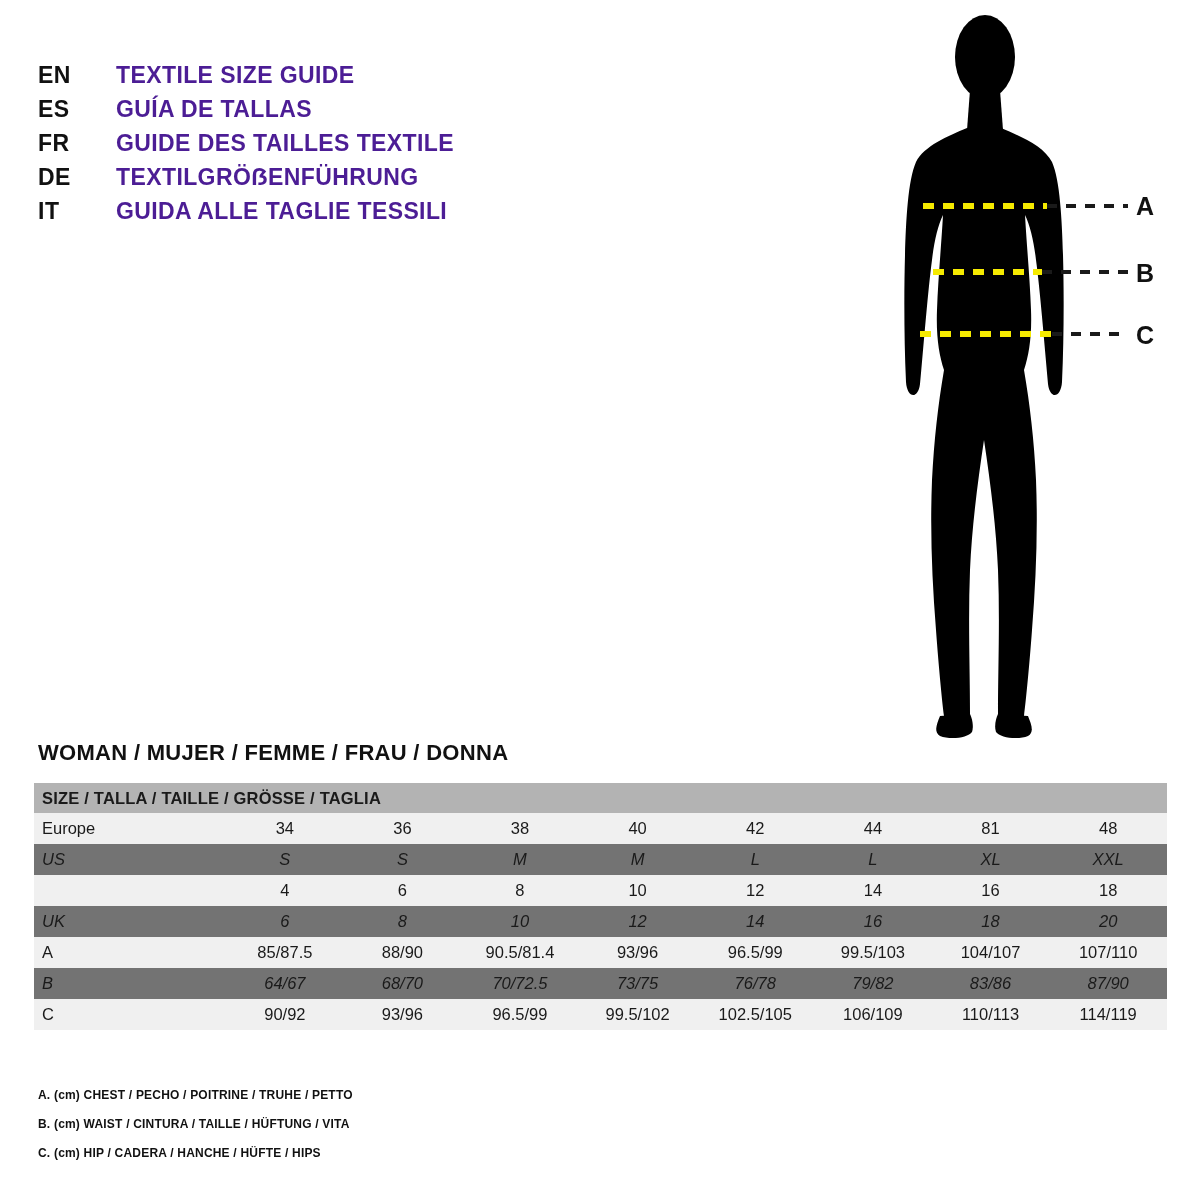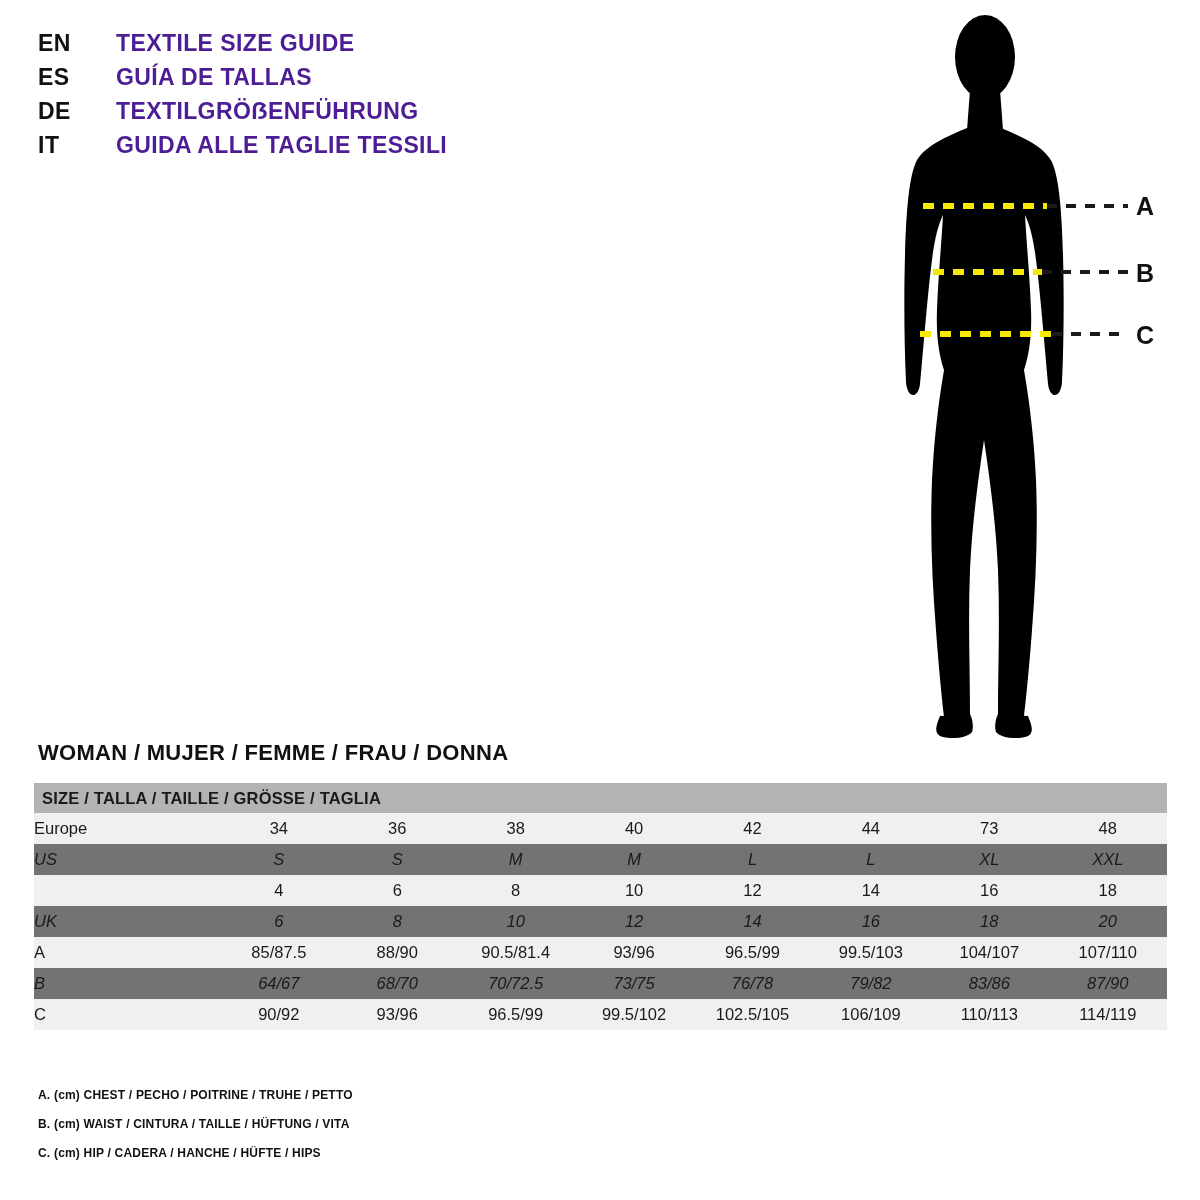--- a/index.html
+++ b/index.html
@@ -27,20 +27,21 @@
     display: flex;
     align-items: baseline;
     height: 34px;
   }
   .title-lang {
     width: 78px;
     font-size: 23px;
     font-weight: 700;
     letter-spacing: 0.5px;
     color: #111111;
+    margin-top: 32px;
   }
   .title-text {
     font-size: 23px;
     font-weight: 700;
     letter-spacing: 0.4px;
     color: #4c1d95;
     white-space: nowrap;
   }
 
   
@@ -90,21 +91,21 @@
     padding-left: 8px;
     height: 30px;
     font-size: 16.5px;
     letter-spacing: 0.2px;
     margin-top: 24px;
   }
   #size-table tr.row-light td { background: #f0f0f0; }
   #size-table tr.row-dark  td { background: #737373; font-style: italic; }
   #size-table td.label-cell {
     text-align: left;
-    padding-left: 0;
+    padding-left: 8px;
     width: 185px;
   }
   #size-table td.val { width: 118px; }
 
   
   #legend {
     position: absolute;
     left: 38px;
     top: 1088px;
     width: 700px;
@@ -122,20 +123,24 @@
 <body>
 
 <div id="title-block">
   <div class="title-row">
     <span class="title-lang">EN</span>
     <span class="title-text">TEXTILE SIZE GUIDE</span>
   </div>
   <div class="title-row">
     <span class="title-lang">ES</span>
     <span class="title-text">GUÍA DE TALLAS</span>
+  </div>
+  <div class="title-row">
+    <span class="title-lang">FR</span>
+    <span class="title-text">GUIDE DES TAILLES TEXTILE</span>
   </div>
   <div class="title-row">
     <span class="title-lang">DE</span>
     <span class="title-text">TEXTILGRÖẞENFÜHRUNG</span>
   </div>
   <div class="title-row">
     <span class="title-lang">IT</span>
     <span class="title-text">GUIDA ALLE TAGLIE TESSILI</span>
   </div>
 </div>
@@ -215,21 +220,21 @@
     </tr>
 
     <tr class="row-light">
       <td class="label-cell">Europe</td>
       <td class="val">34</td>
       <td class="val">36</td>
       <td class="val">38</td>
       <td class="val">40</td>
       <td class="val">42</td>
       <td class="val">44</td>
-      <td class="val">73</td>
+      <td class="val">81</td>
       <td class="val">48</td>
     </tr>
 
     <tr class="row-dark">
       <td class="label-cell">US</td>
       <td class="val">S</td>
       <td class="val">S</td>
       <td class="val">M</td>
       <td class="val">M</td>
       <td class="val">L</td>

